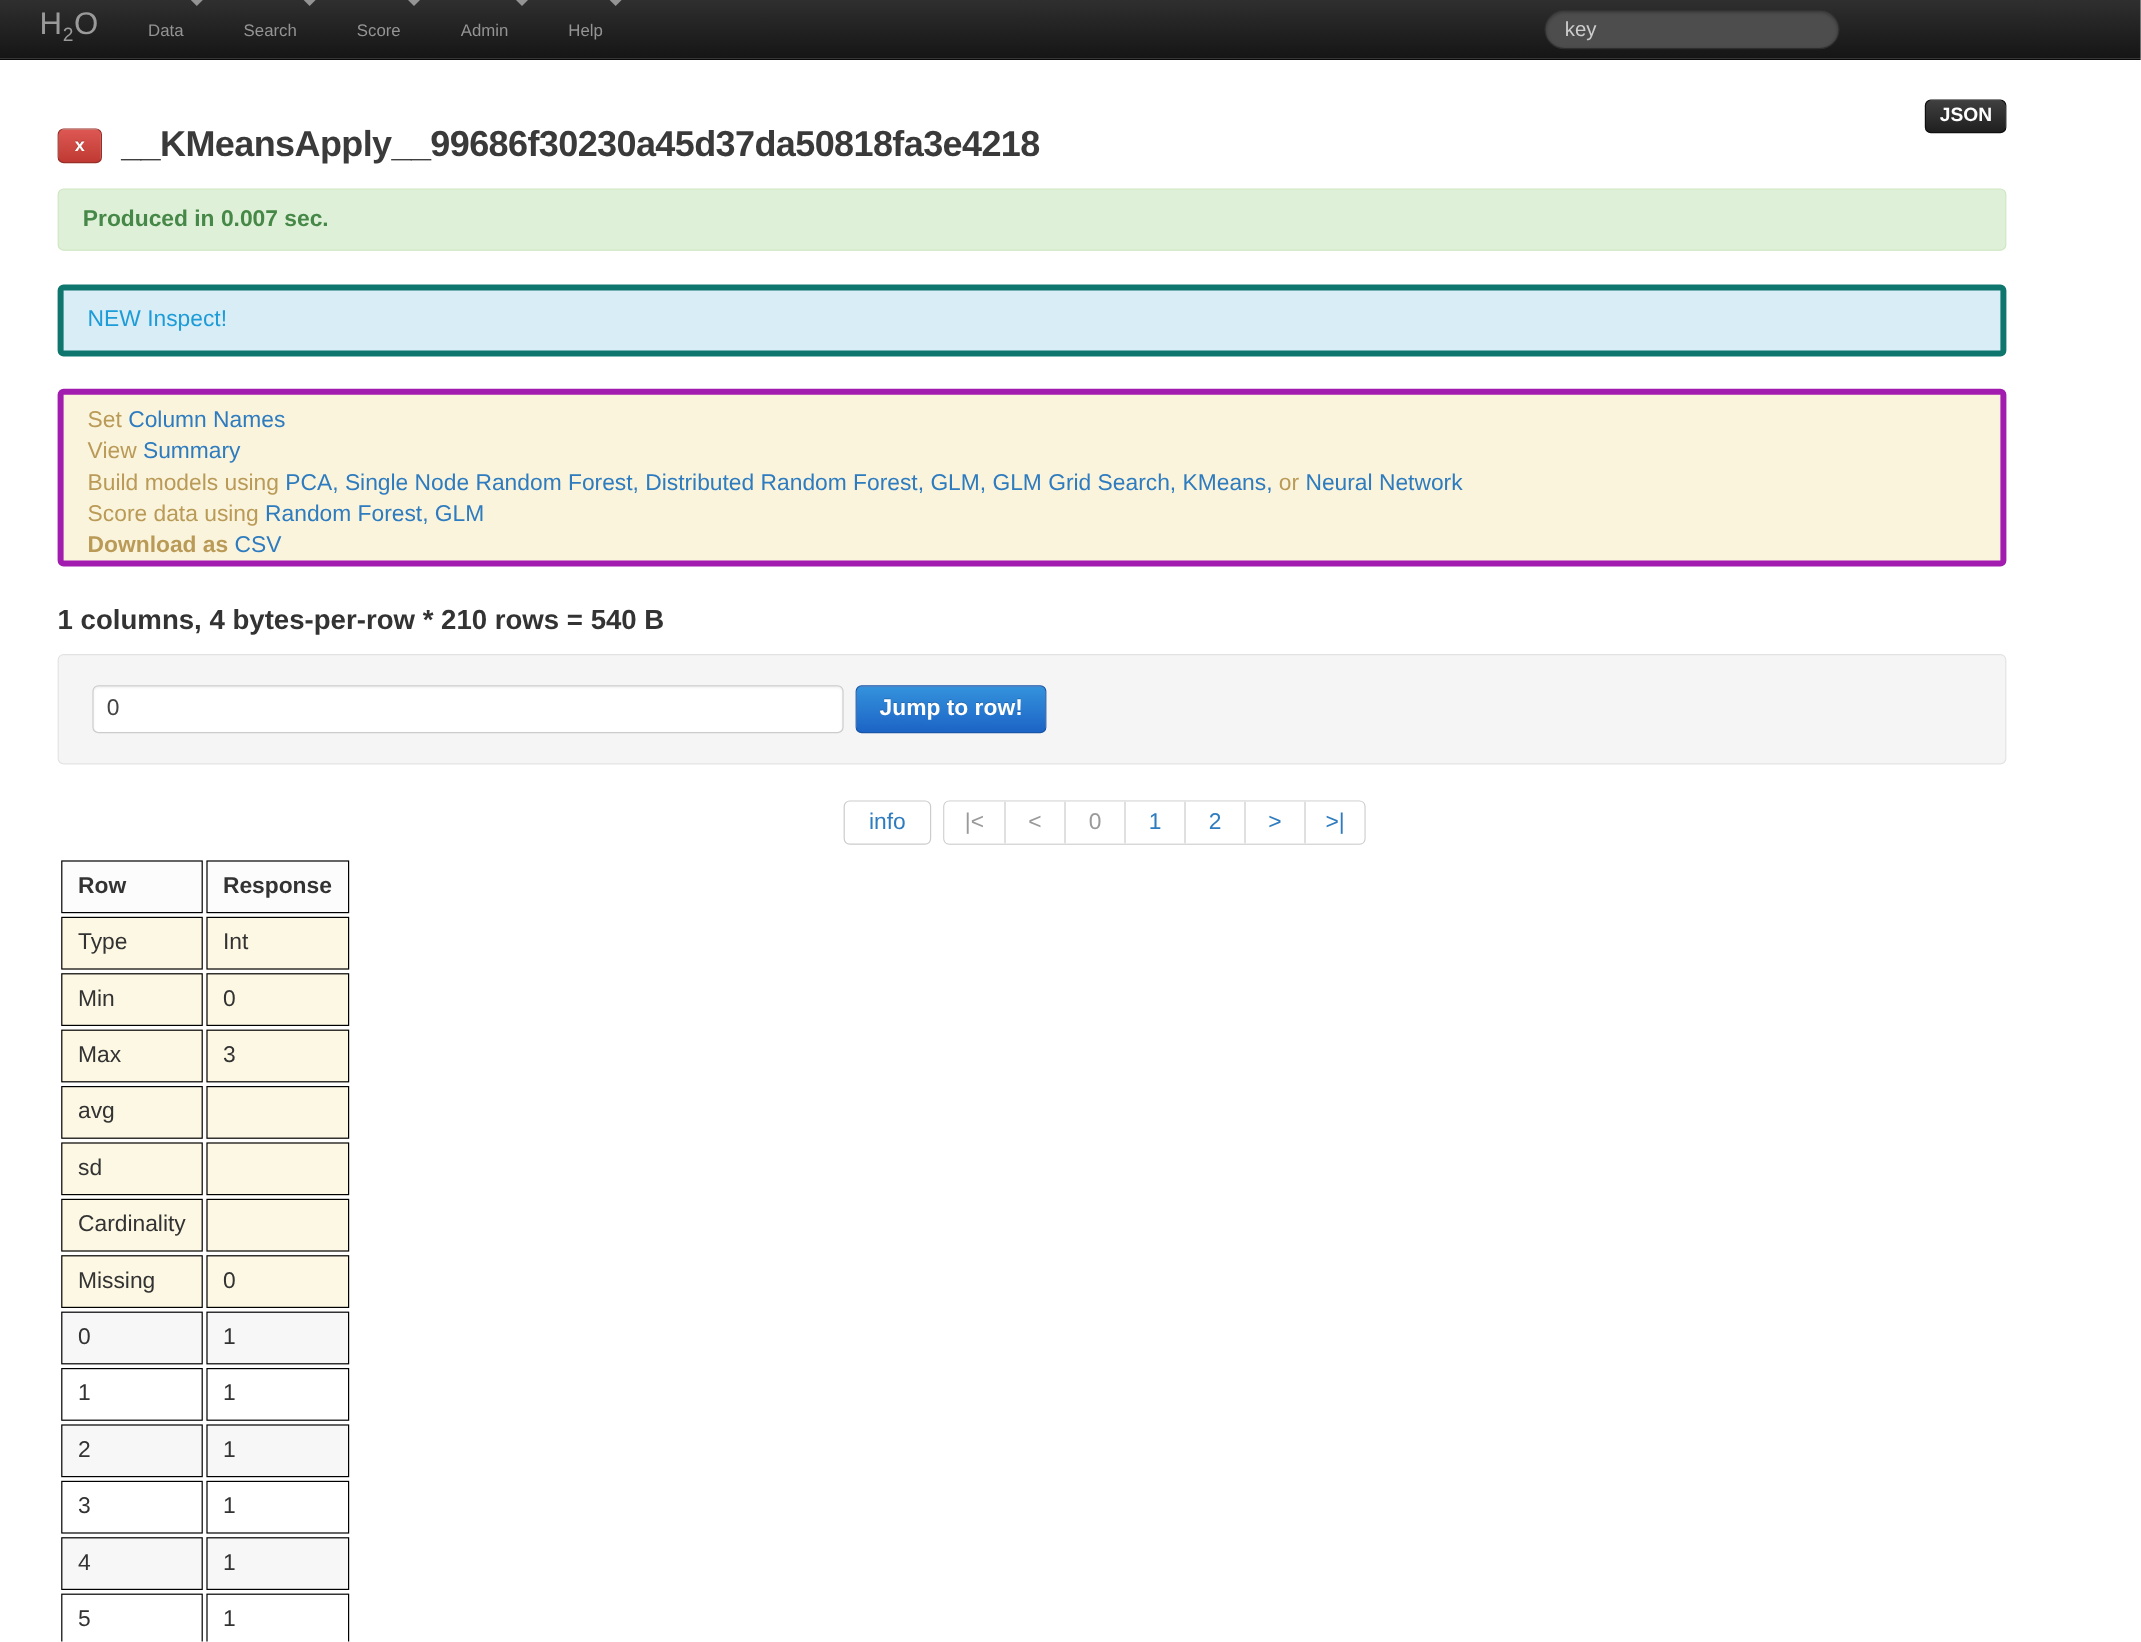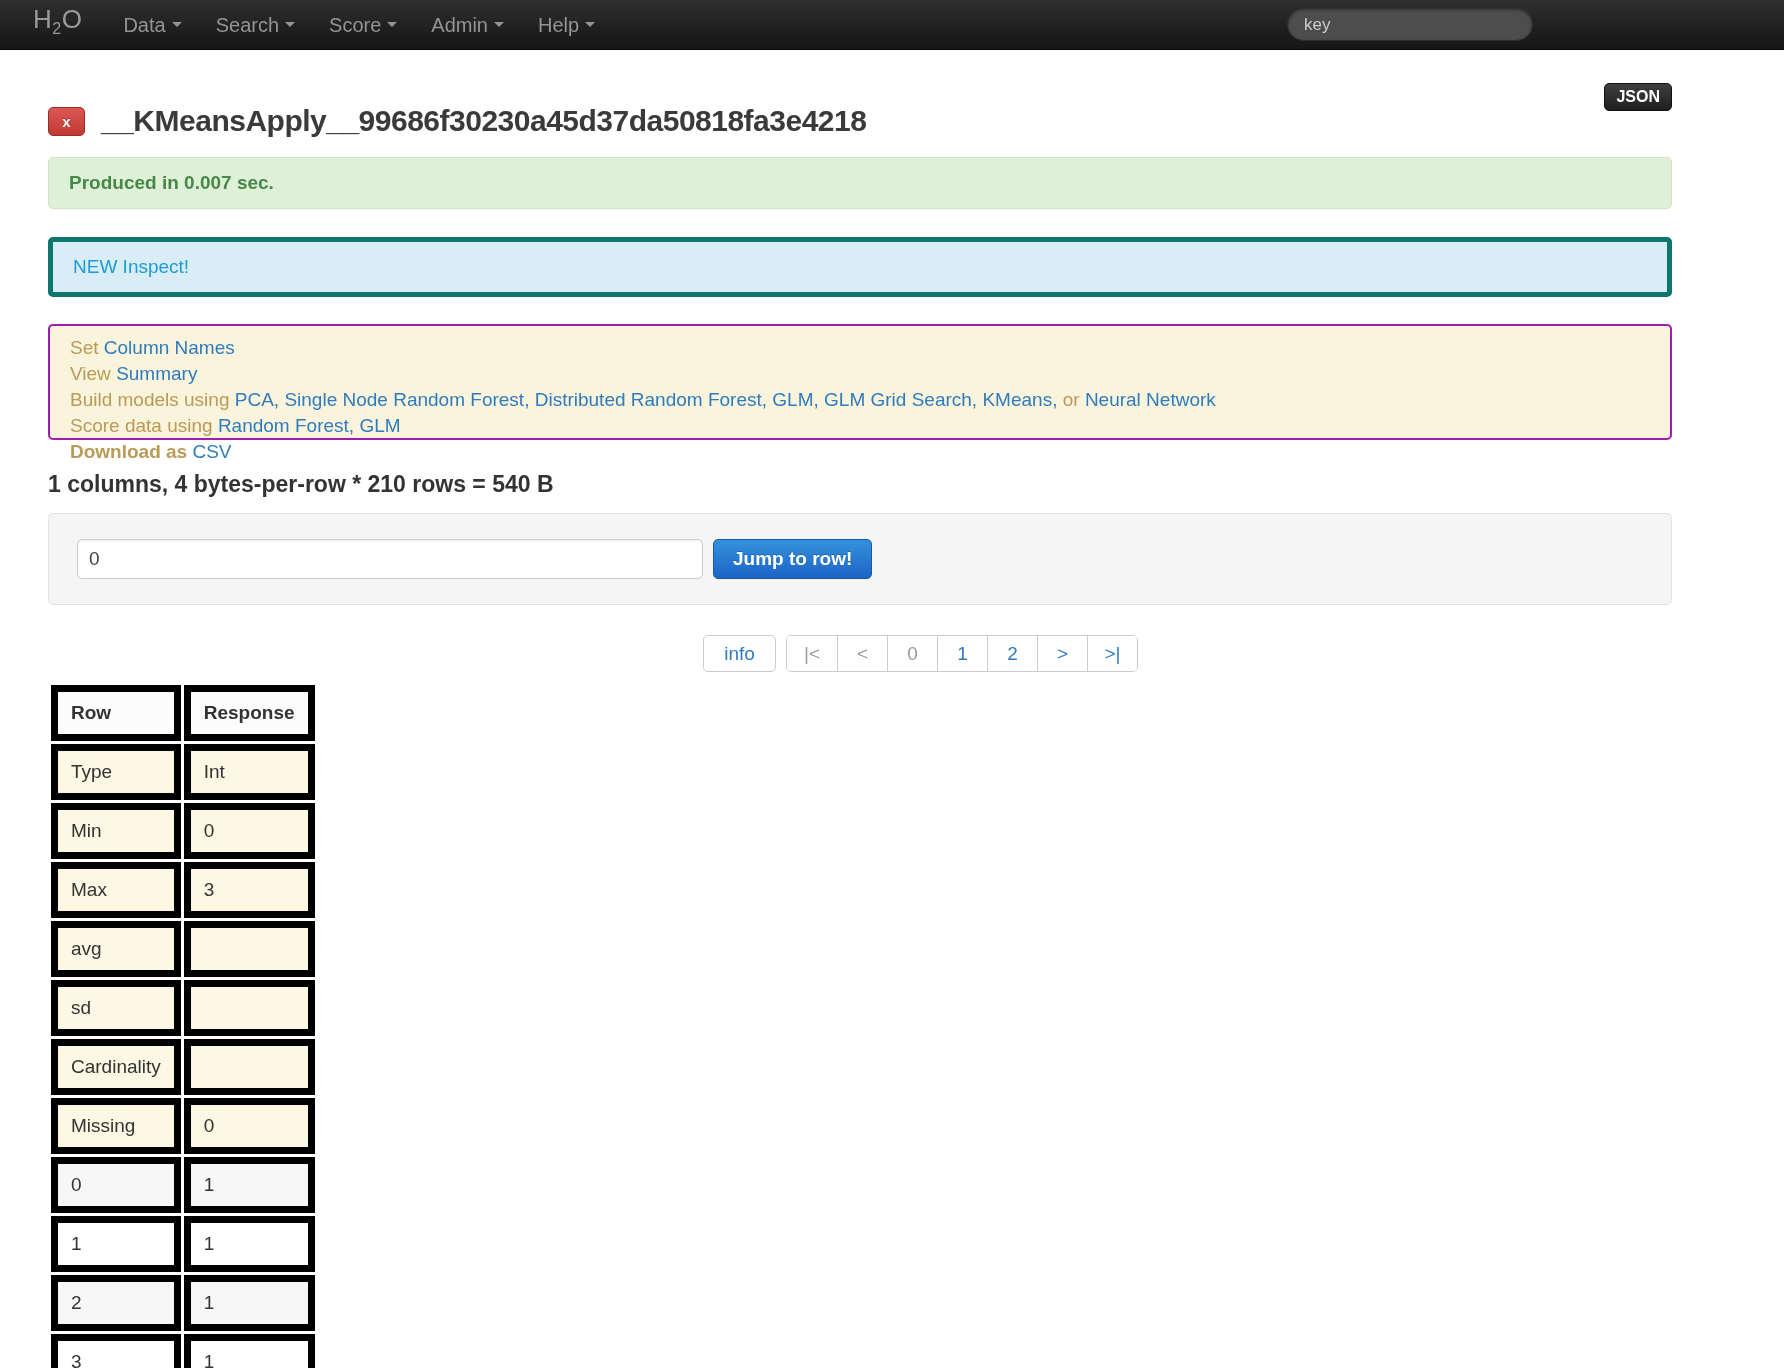--- a/index.html
+++ b/index.html
@@ -17,22 +17,22 @@
     border-bottom: 1px solid #0a0a0a;
     display: flex; align-items: center; position: relative;
   }
   .brand {
     margin-left: 33px; color: #9a9a9a; font-size: 26px; line-height: 50px;
     letter-spacing: 0.5px; cursor: pointer;
   }
   .brand sub { font-size: 16px; }
   .nav-menu { list-style: none; display: flex; margin-left: 24px; }
   .nav-item {
-    color: #949494; font-size: 20px; line-height: 50px; padding: 0 17px;
-    cursor: pointer; display: flex; align-items: center; white-space: nowrap;
+    color: #949494; font-size: 14px; line-height: 50px; padding: 0 17px;
+    cursor: pointer; display: flex; white-space: nowrap;
   }
   .caret {
     display: inline-block; margin-left: 6px; width: 0; height: 0;
     border-left: 5px solid transparent; border-right: 5px solid transparent;
     border-top: 5px solid #949494;
   }
   .nav-search {
     position: absolute; right: 251px; top: 8px;
     width: 246px; height: 33px; border-radius: 17px;
     background: #4d4d4d; border: 1px solid #2e2e2e;
@@ -73,22 +73,22 @@
   .alert { border-radius: 5px; padding: 13px 20px; font-size: 19px; line-height: 24px; }
   .alert-success {
     margin-top: 0; background: #dff0d8; border: 1px solid #cfe6c2;
     color: #468847; font-weight: bold;
   }
   .alert-info { margin-top: 28px; background: #d9edf7; border: 5px solid #0f766e; }
   .alert-info a { color: #1e9cd7; text-decoration: none; cursor: pointer; }
 
   
   .actions-box {
-    margin-top: 27px; background: #faf4dd; border: 2px solid #a21caf;
-    border-radius: 5px; padding: 9px 20px; height: 116px;
+    margin-top: 27px; background: #faf4dd; border: 5px solid #a21caf;
+    border-radius: 5px; padding: 9px 20px; height: 148px;
   }
   .action-line { font-size: 19px; line-height: 26px; color: #ba9a57; white-space: nowrap; }
   .action-line a { color: #2e7cbf; text-decoration: none; cursor: pointer; }
   .seg-plain-bold { font-weight: bold; }
 
   
   .summary-heading { margin-top: 30px; font-size: 23px; font-weight: bold; color: #333; line-height: 28px; }
 
   
   .well {
@@ -130,21 +130,21 @@
   }
   .page-cell:first-child { border-left: none; }
   .page-cell.disabled { color: #9a9a9a; cursor: default; }
 
   
   .data-table {
     margin-top: 10px; border-collapse: separate; border-spacing: 3px;
     font-size: 19px; color: #333;
   }
   .data-table th, .data-table td {
-    border: 7px solid #000000; padding: 10px 13px; text-align: left;
+    border: 1px solid #000000; padding: 10px 13px; text-align: left;
     line-height: 22px; vertical-align: middle;
   }
   .data-table th { background: #fcfcfc; font-weight: bold; width: 114px; }
   .data-table td { width: 114px; }
   tr.row-stat td { background: #fdf8e3; margin-left: 24px; }
   tr.row-odd td { background: #f7f7f7; }
   tr.row-even td { background: #fff; }
 </style>
 </head>
 <body>

